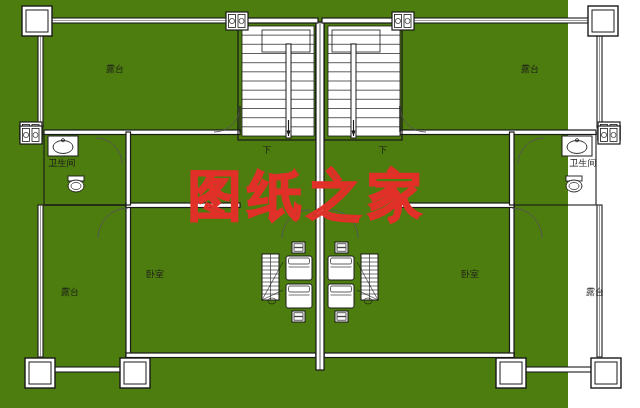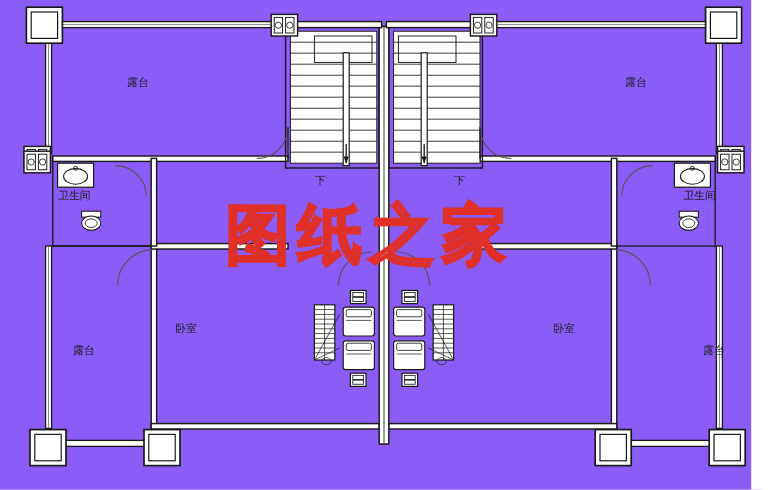--- a/index.html
+++ b/index.html
@@ -1,18 +1,18 @@
 <!DOCTYPE html>
 <html><head>
 <meta charset="utf-8">
 <style>
   html,body{margin:0;padding:0;background:#ffffff;}
   body{width:640px;height:408px;overflow:hidden;
        font-family:"DejaVu Sans","Liberation Sans",sans-serif;}
-  #stage{position:relative;width:626px;height:408px;background:#8b5cf6;}
+  #stage{position:relative;width:568px;height:408px;background:#4d7c0f;}
   #plan{position:absolute;left:0;top:0;}
   .wm{position:absolute;left:0;top:0;width:640px;height:408px;pointer-events:none;text-align:center;}
   .wm-text{position:absolute;left:188px;top:168px;
     font-family:"DejaVu Serif","Liberation Serif",serif;
     font-size:54px;font-weight:700;letter-spacing:6px;
     color:rgba(255,255,255,0);
     -webkit-text-stroke:2px #e03028;
     text-shadow:0 0 1px rgba(224,48,40,.55);
     white-space:nowrap;line-height:1;}
 </style>

